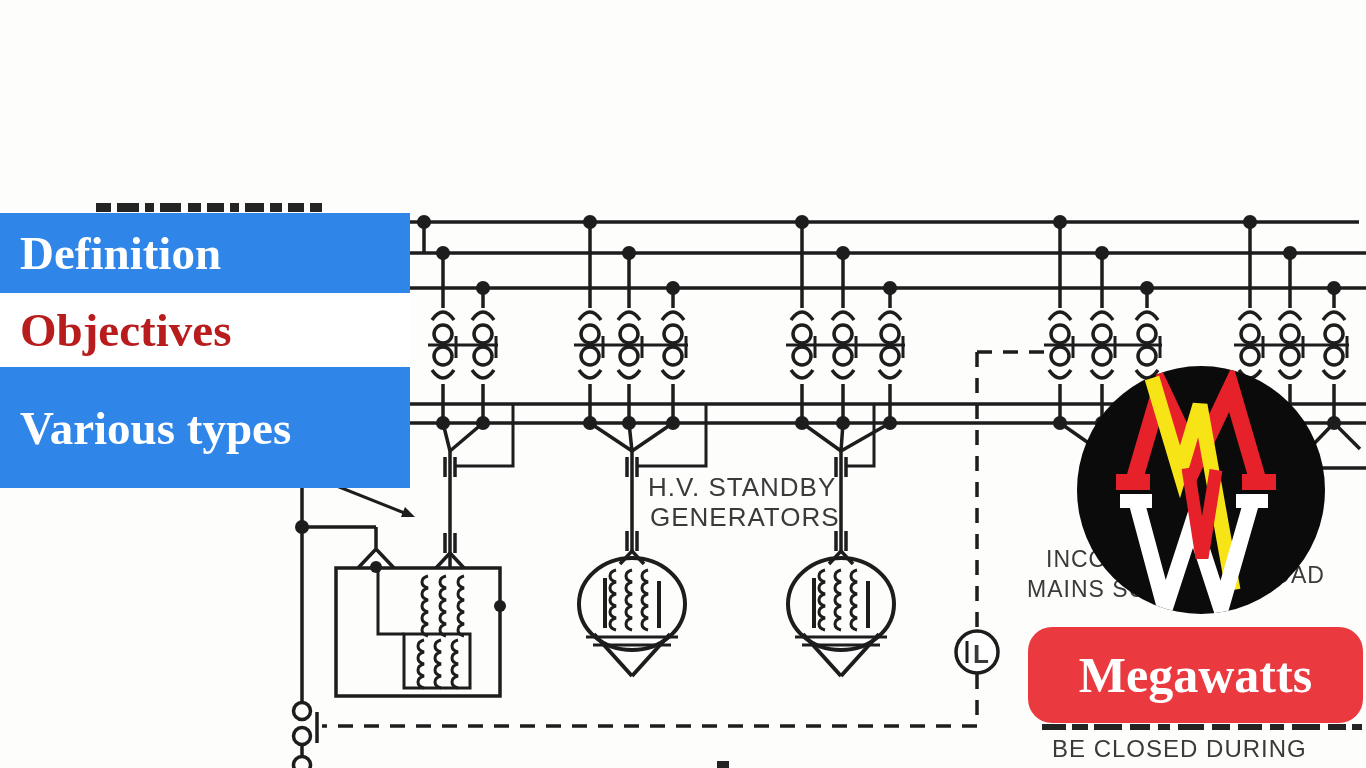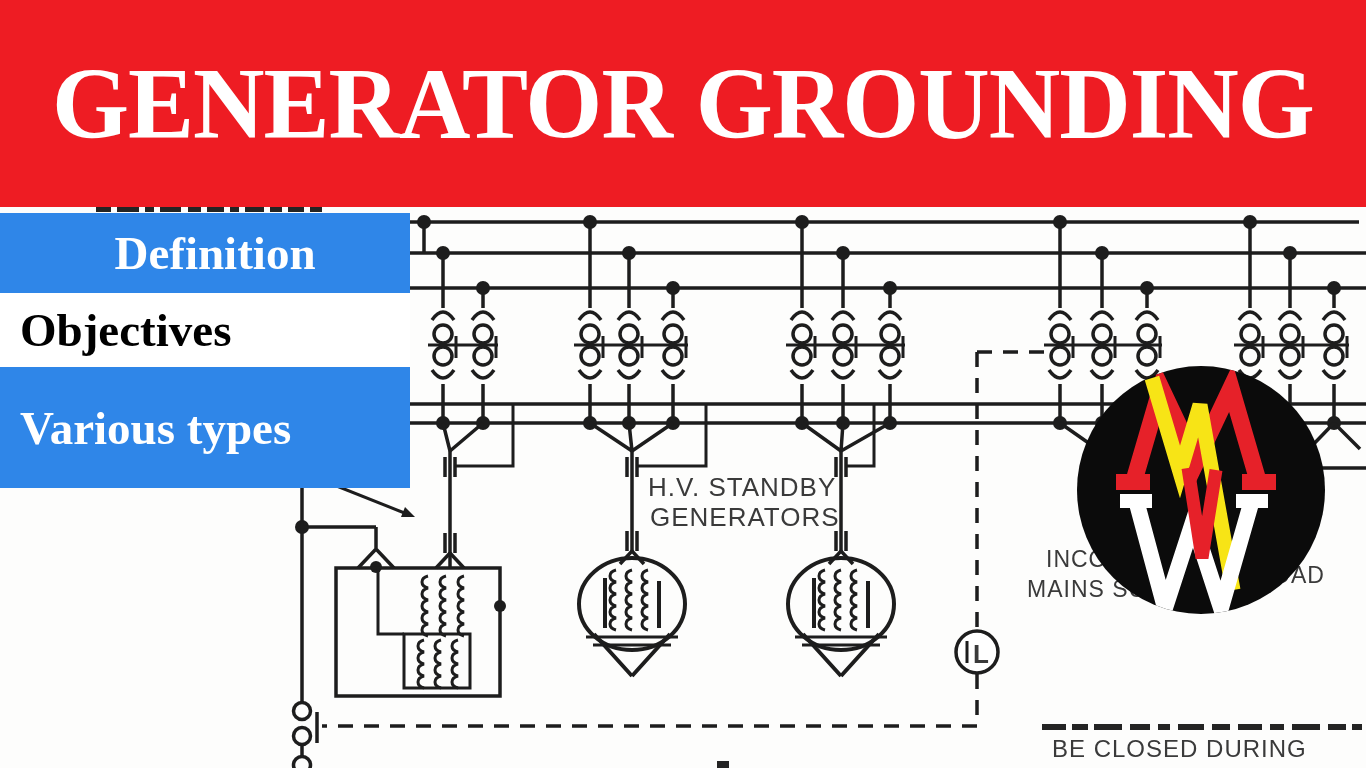--- a/index.html
+++ b/index.html
@@ -15,22 +15,22 @@
   .banner{position:absolute;left:0;top:0;width:1366px;height:207px;background:var(--banner-red);
           z-index:3;display:flex;align-items:center;justify-content:center;}
   .banner-title{color:#fff;font-weight:bold;font-size:101px;white-space:nowrap;
           letter-spacing:-1px;transform:scaleX(.98);}
 
   .menu{position:absolute;left:0;top:0;z-index:3;}
   .menu-item{position:absolute;left:0;width:410px;display:flex;align-items:center;
           font-weight:bold;font-size:47px;padding-left:0;}
   .menu-item span{padding-left:20px;}
   .mi-blue{background:var(--label-blue);color:#fff;}
-  .mi-white{background:#ffffff;color:#000000;}
-  .mi-def{top:213px;height:80px;justify-content:center;}
+  .mi-white{background:#ffffff;color:#b91c1c;}
+  .mi-def{top:213px;height:80px;}
   .mi-obj{top:293px;height:74px;}
   .mi-var{top:367px;height:121px;}
 
   .badge{position:absolute;left:1028px;top:627px;width:335px;height:96px;z-index:4;
          background:var(--badge-red);border-radius:24px;display:flex;align-items:center;
          justify-content:center;}
   .badge-label{color:#fff;font-weight:bold;font-size:50px;}
 
   .ln{stroke:var(--ink,#1d1d1d);stroke-width:3.5;fill:none;}
   .thin{stroke-width:3;}
@@ -231,30 +231,30 @@
           <rect x="1120" y="494" width="32" height="14" fill="#ffffff"></rect>
           <rect x="1236" y="494" width="32" height="14" fill="#ffffff"></rect>
         </g>
         <g>
           <polyline points="1188,468 1202,558 1216,470" style="fill:none;stroke:var(--logo-red,#e62129);stroke-width:13;stroke-linejoin:miter"></polyline>
         </g>
       </g>
     </g>
   </svg>
 
-  <div class="banner">
-    <div class="banner-title">GENERATOR GROUNDING</div>
-  </div>
 
   <div class="menu">
     <div class="menu-item mi-blue mi-def">
       <span>Definition</span>
     </div>
     <div class="menu-item mi-white mi-obj">
       <span>Objectives</span>
     </div>
     <div class="menu-item mi-blue mi-var">
       <span>Various types</span>
     </div>
   </div>
 
+  <div class="badge">
+    <div class="badge-label">Megawatts</div>
+  </div>
 
 </div>
 
 </body></html>

